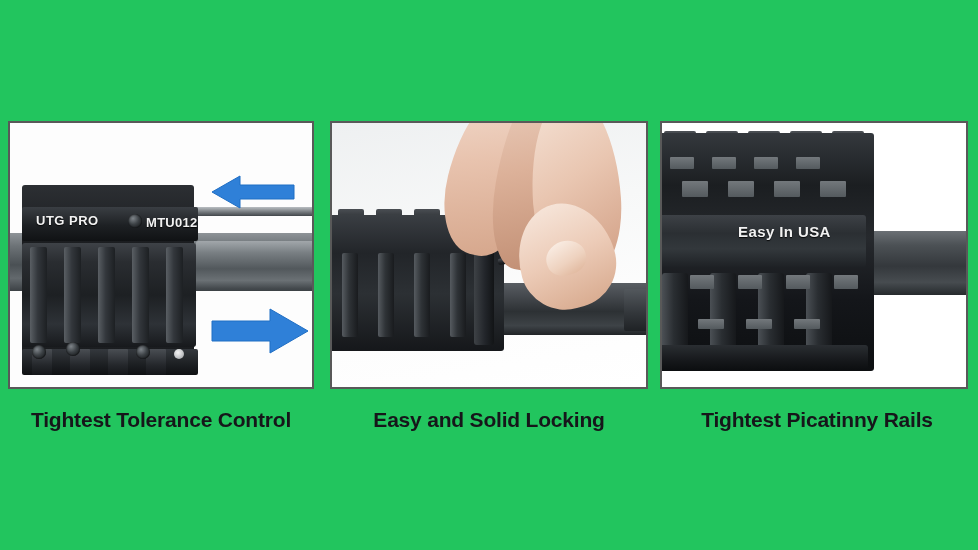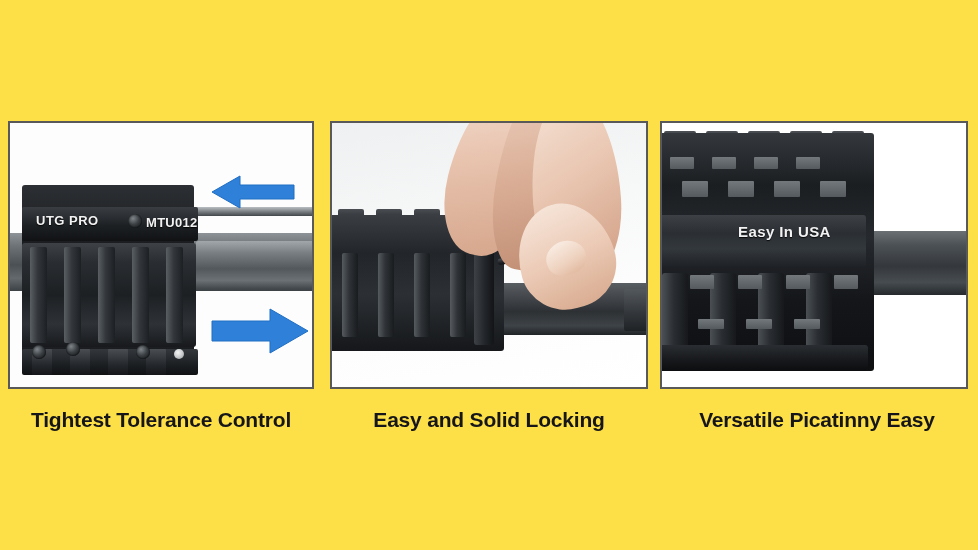--- a/index.html
+++ b/index.html
@@ -16,21 +16,21 @@
     overflow: hidden;
     position: relative;
   }
 
   .figure-board {
     position: absolute;
     left: 0;
     top: 0;
     width: 978px;
     height: 550px;
-    background: #fde047;
+    background: #22c55e;
   }
 
   .panels-row {
     position: absolute;
     left: 0;
     top: 121px;
     width: 978px;
     height: 268px;
     display: flex;
     justify-content: flex-start;
@@ -413,16 +413,16 @@
                background:linear-gradient(180deg,#2a2e32,#16181b 60%,#0b0d0f);"></div>
         </div>
       </div>
     </div>
 
   </div>
 
   <div class="caption-row">
     <div class="caption-cell c1">Tightest Tolerance Control</div>
     <div class="caption-cell c2">Easy and Solid Locking</div>
-    <div class="caption-cell c3">Versatile Picatinny Easy</div>
+    <div class="caption-cell c3">Tightest Picatinny Rails</div>
   </div>
 
 </div>
 
 </body></html>

